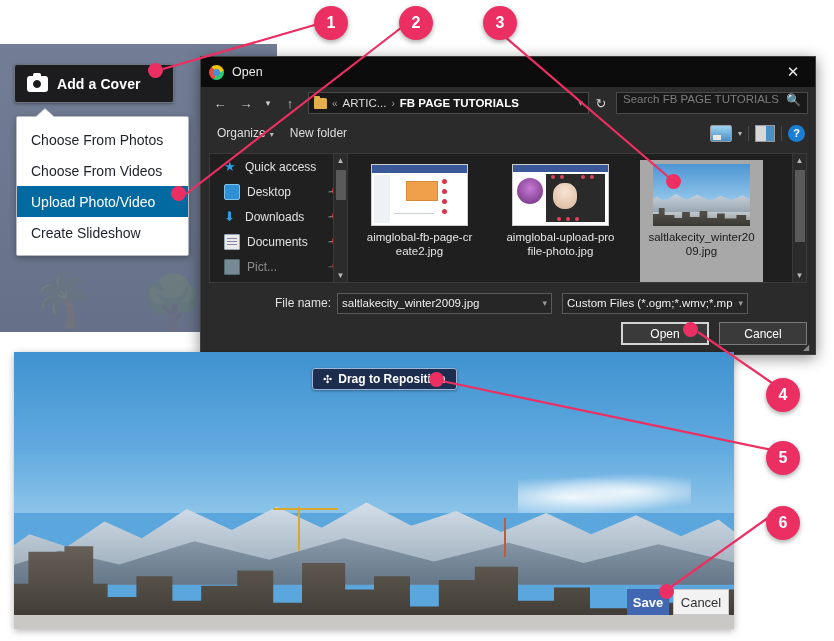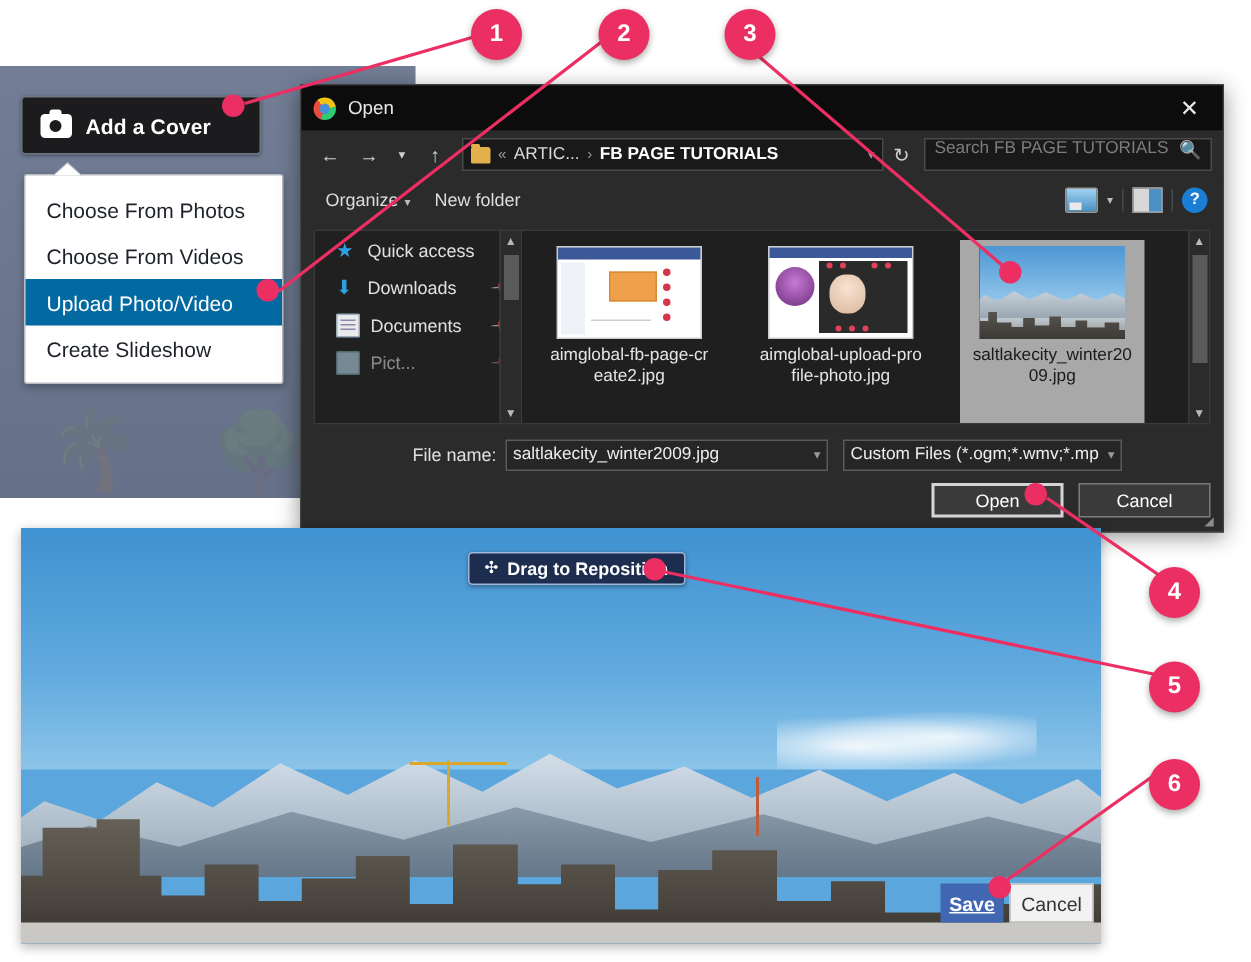--- a/index.html
+++ b/index.html
@@ -318,21 +318,21 @@
     background:#1d2d4f;border:1px solid #9fb6d8;border-radius:3px;
     display:flex;align-items:center;gap:6px;padding:0 10px;box-sizing:border-box;cursor:pointer;
     box-shadow:0 1px 3px rgba(0,0,0,.35);
   }
   #reposition-btn .mv{color:#ffffff;font-size:11px;line-height:1;}
   #reposition-btn .lbl{color:#ffffff;font-size:12px;font-weight:bold;white-space:nowrap;}
 
   #save-btn{
     position:absolute;left:627px;top:589px;width:42px;height:26px;
     background:#4267b2;color:#ffffff;font-size:13px;font-weight:bold;
-    display:flex;align-items:center;justify-content:center;cursor:pointer;text-decoration:underline;
+    display:flex;align-items:center;justify-content:center;cursor:pointer;
   }
   #cancel-btn{
     position:absolute;left:673px;top:589px;width:56px;height:26px;
     background:#f2f2f2;border:1px solid #c8c8c8;color:#333333;font-size:13px;
     display:flex;align-items:center;justify-content:center;cursor:pointer;box-sizing:border-box;
   }
 
   
   #callout-layer{position:absolute;left:0;top:0;width:834px;height:641px;pointer-events:none;}
   .badge{
@@ -412,20 +412,25 @@
   </div>
 
   <div id="dlg-body">
 
     <div id="dlg-sidebar">
       <div class="side-item">
         <span class="ic ic-star">★</span>
         <span>Quick access</span>
       </div>
       <div class="side-item">
+        <span class="ic ic-desktop"></span>
+        <span>Desktop</span>
+        <span class="pin">📌</span>
+      </div>
+      <div class="side-item">
         <span class="ic ic-down">⬇</span>
         <span>Downloads</span>
         <span class="pin">📌</span>
       </div>
       <div class="side-item">
         <span class="ic ic-doc"></span>
         <span>Documents</span>
         <span class="pin">📌</span>
       </div>
       <div class="side-item" style="opacity:.55;">

